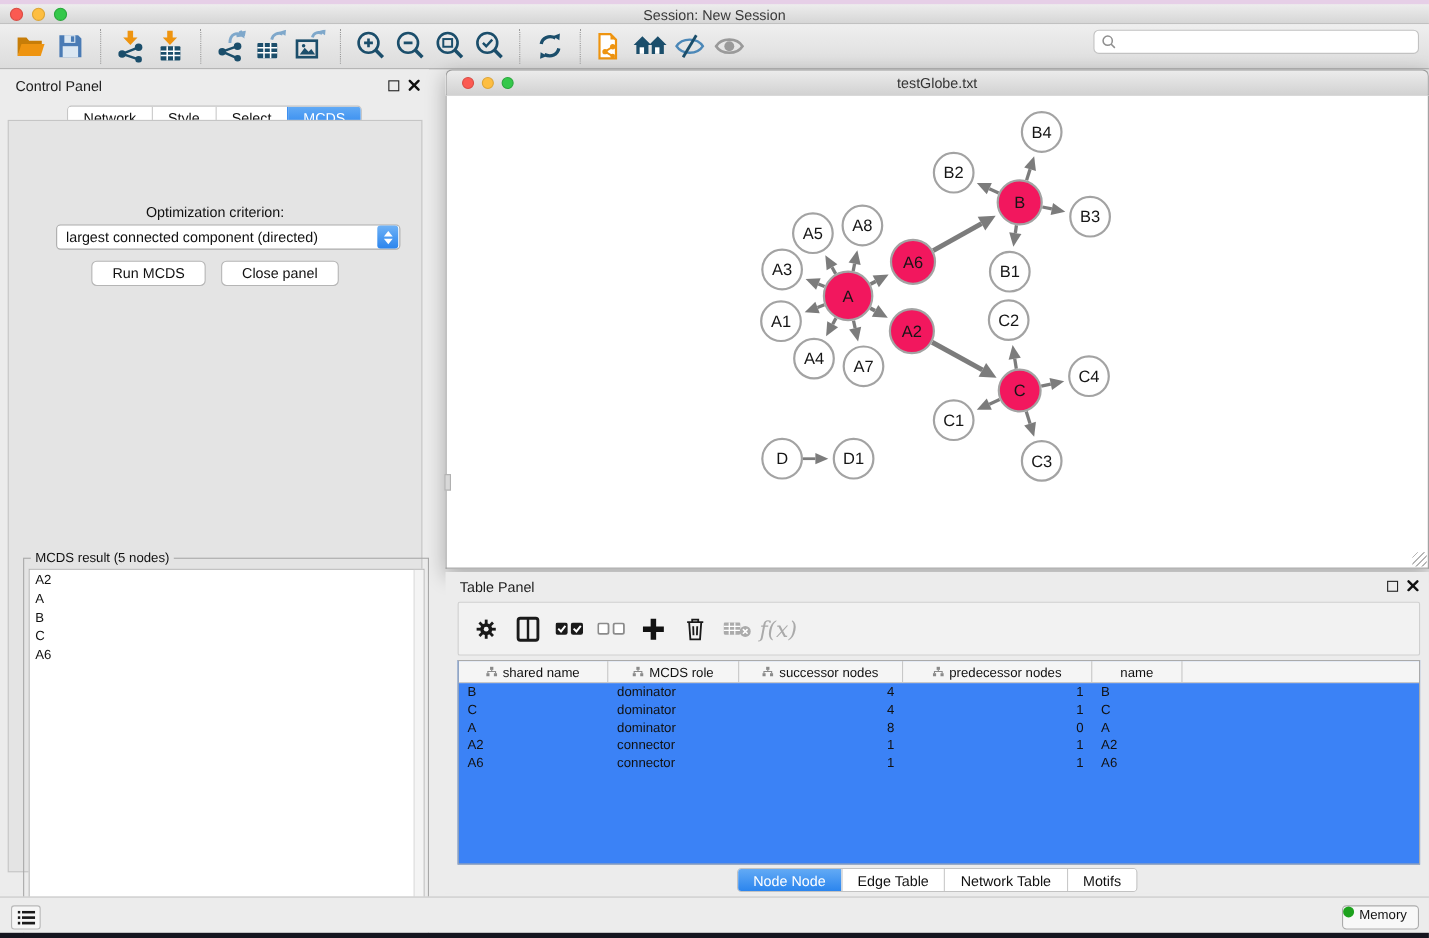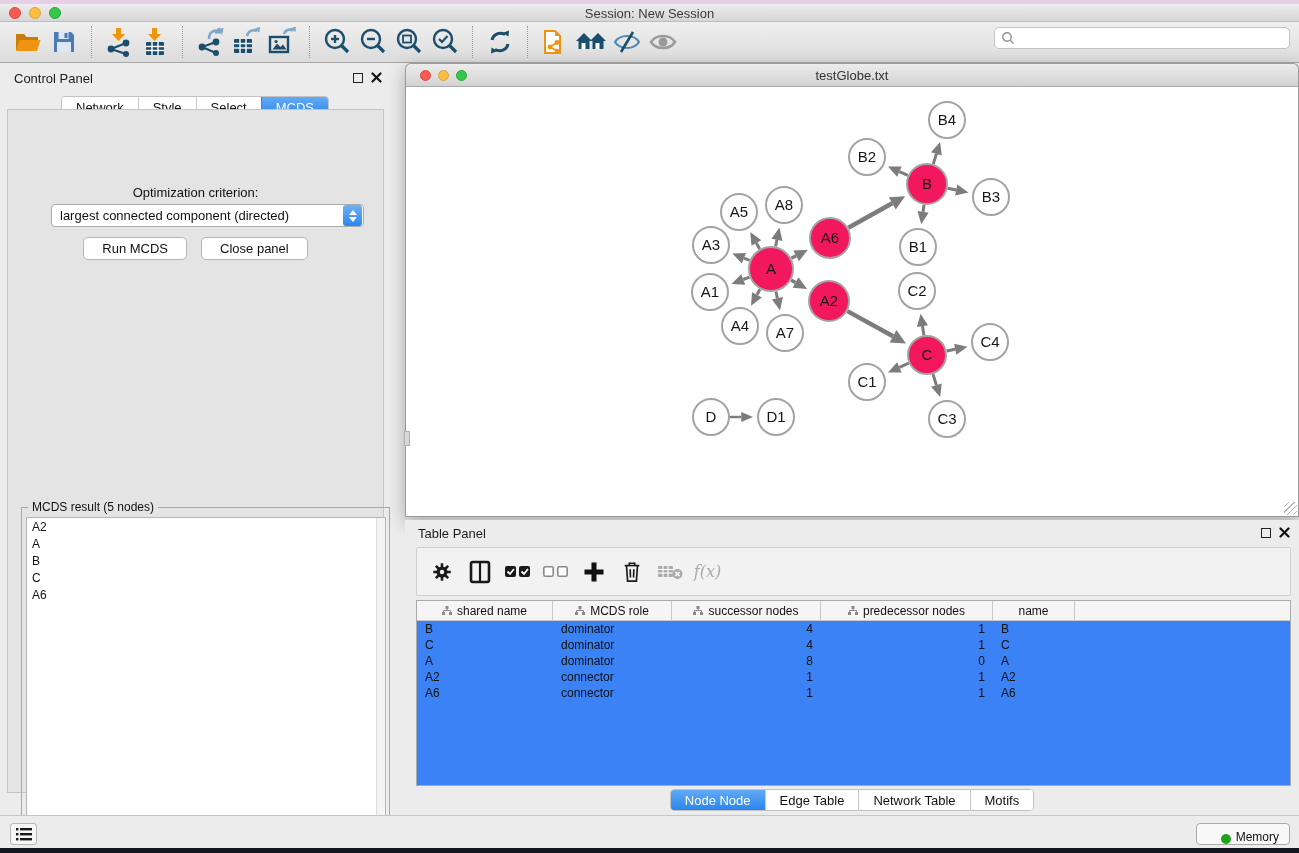--- a/index.html
+++ b/index.html
@@ -75,37 +75,37 @@
   .nw-grip-left { position:absolute; left:-1px; top:368px; width:6px; height:15px; background:#d8d8d8; border:1px solid #b0b0b0; }
   .nw-resize { position:absolute; right:1px; bottom:1px; width:13px; height:13px;
                background:repeating-linear-gradient(135deg, transparent 0 3px, #b5b5b5 3px 4px); }
 
   
   .table-panel { position:absolute; left:405px; top:520px; width:894px; height:292px; background:#ececec; }
   .tp-title { position:absolute; left:13px; top:6px; font-size:13px; color:#1c1c1c; }
   .tp-toolbar { position:absolute; left:11px; top:27px; width:875px; height:49px; background:#f2f2f2;
                 border:1px solid #cfcfcf; border-radius:2px; display:flex; align-items:center; padding-left:8px; gap:5px; }
   .tpi { width:33px; height:33px; display:flex; align-items:center; justify-content:center; }
-  .fx { font-family:"DejaVu Serif", serif; font-style:italic; font-size:16px; color:#aaa; }
+  .fx { font-family:"DejaVu Serif", serif; font-style:italic; font-size:20px; color:#aaa; }
   .tp-table { position:absolute; left:11px; top:80px; width:875px; height:186px; background:#3b82f6;
               border:1px solid #aaa; overflow:hidden; }
   .tp-head { display:flex; height:20px; background:#f5f5f5; border-bottom:1px solid #c8c8c8; }
   .tp-hcell { display:flex; align-items:center; justify-content:center; gap:5px; font-size:12px; color:#111;
               border-right:1px solid #c8c8c8; height:100%; }
   .tp-hcell:last-child { border-right:none; }
   .tp-row { display:flex; height:16px; align-items:center; }
   .tp-cell { font-size:12px; color:#111; padding:0 8px; white-space:nowrap; overflow:hidden; }
   .tp-tabs-wrap { position:absolute; left:0; top:269px; width:100%; display:flex; justify-content:center; }
 
   
   .statusbar { position:absolute; left:0; top:815px; width:1299px; height:33px; background:#ececec; border-top:1px solid #c6c6c6; }
   .list-btn { position:absolute; left:10px; top:7px; width:27px; height:22px; background:#f6f6f6;
               border:1px solid #b8b8b8; border-radius:3px; display:flex; align-items:center; justify-content:center; }
-  .memory-btn { position:absolute; right:9px; top:7px; height:22px; padding:0 10px 0 24px; background:#f8f8f8;
-                border:1px solid #ababab; border-radius:4px; display:flex; align-items:flex-end; gap:5px; }
+  .memory-btn { position:absolute; right:9px; top:7px; height:22px; padding:0 10px 0 0; background:#f8f8f8;
+                border:1px solid #ababab; border-radius:4px; display:flex; align-items:flex-start; gap:5px; }
   .memory-dot { width:10px; height:10px; border-radius:50%; background:#1ea21e; }
   .memory-label { font-size:12px; color:#111; }
   .desktop-strip-bottom { position:absolute; left:0; top:848px; width:1299px; height:5px; background:#15151f; }
   svg text { font-family:"Liberation Sans", sans-serif; }
 </style>
 </head>
 <body>
 
 <div class="app">
 

